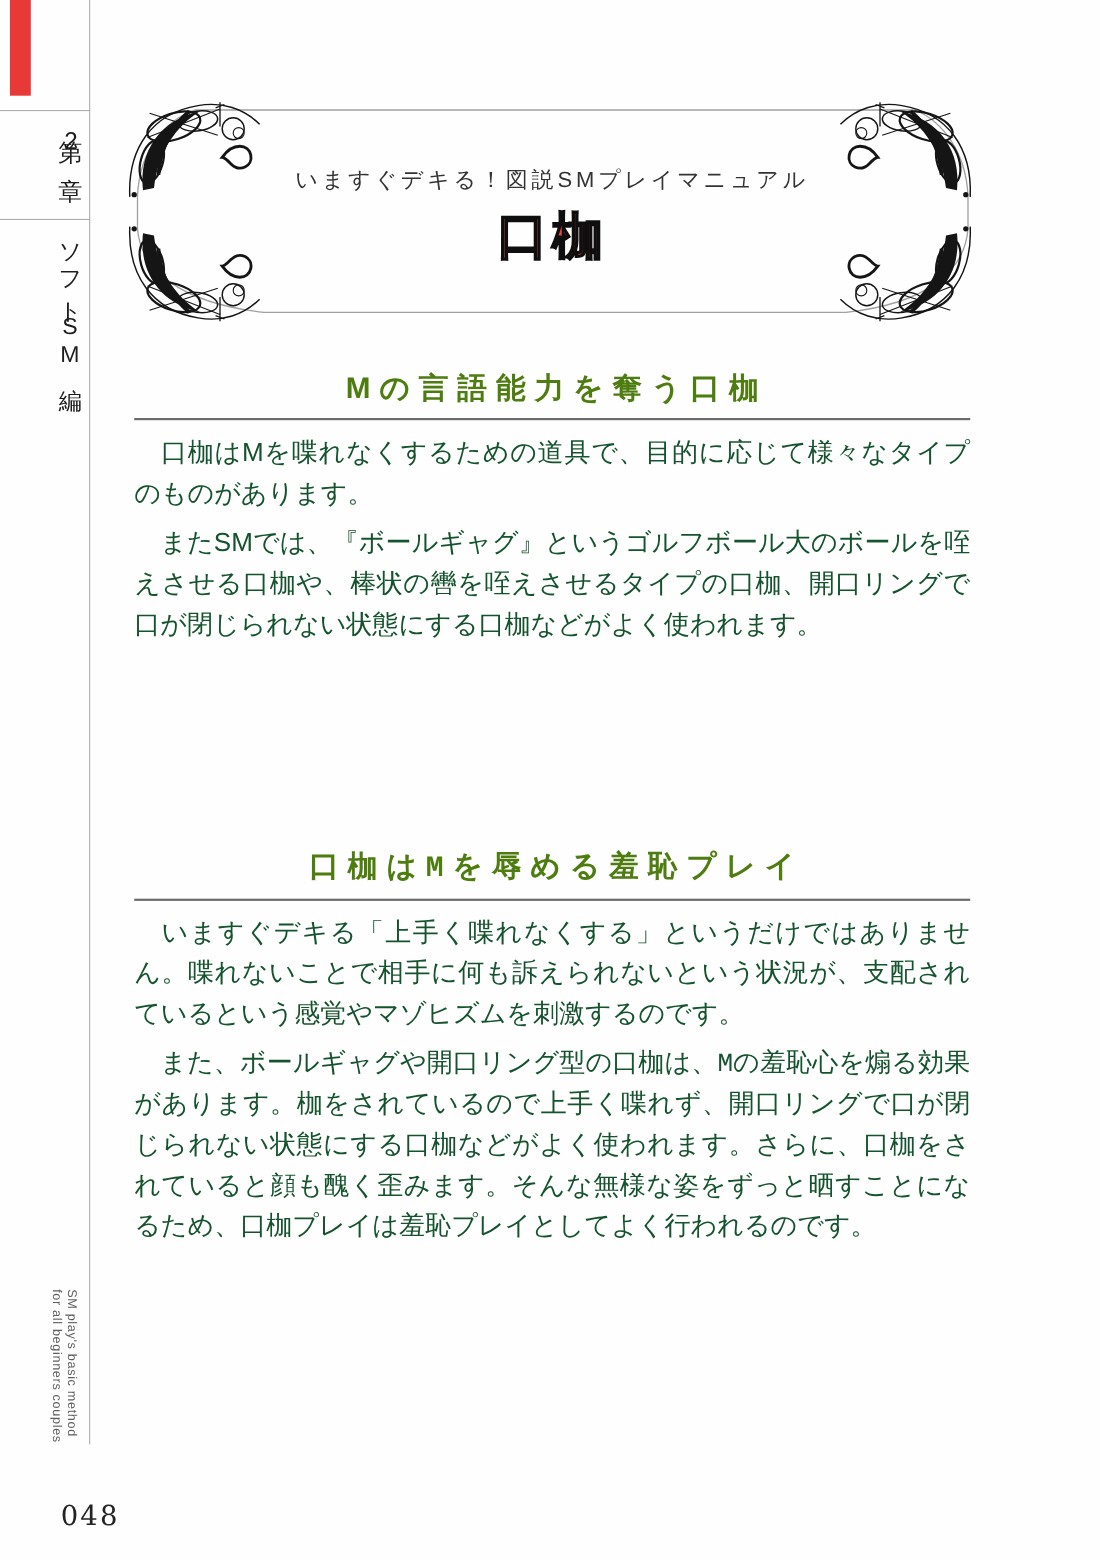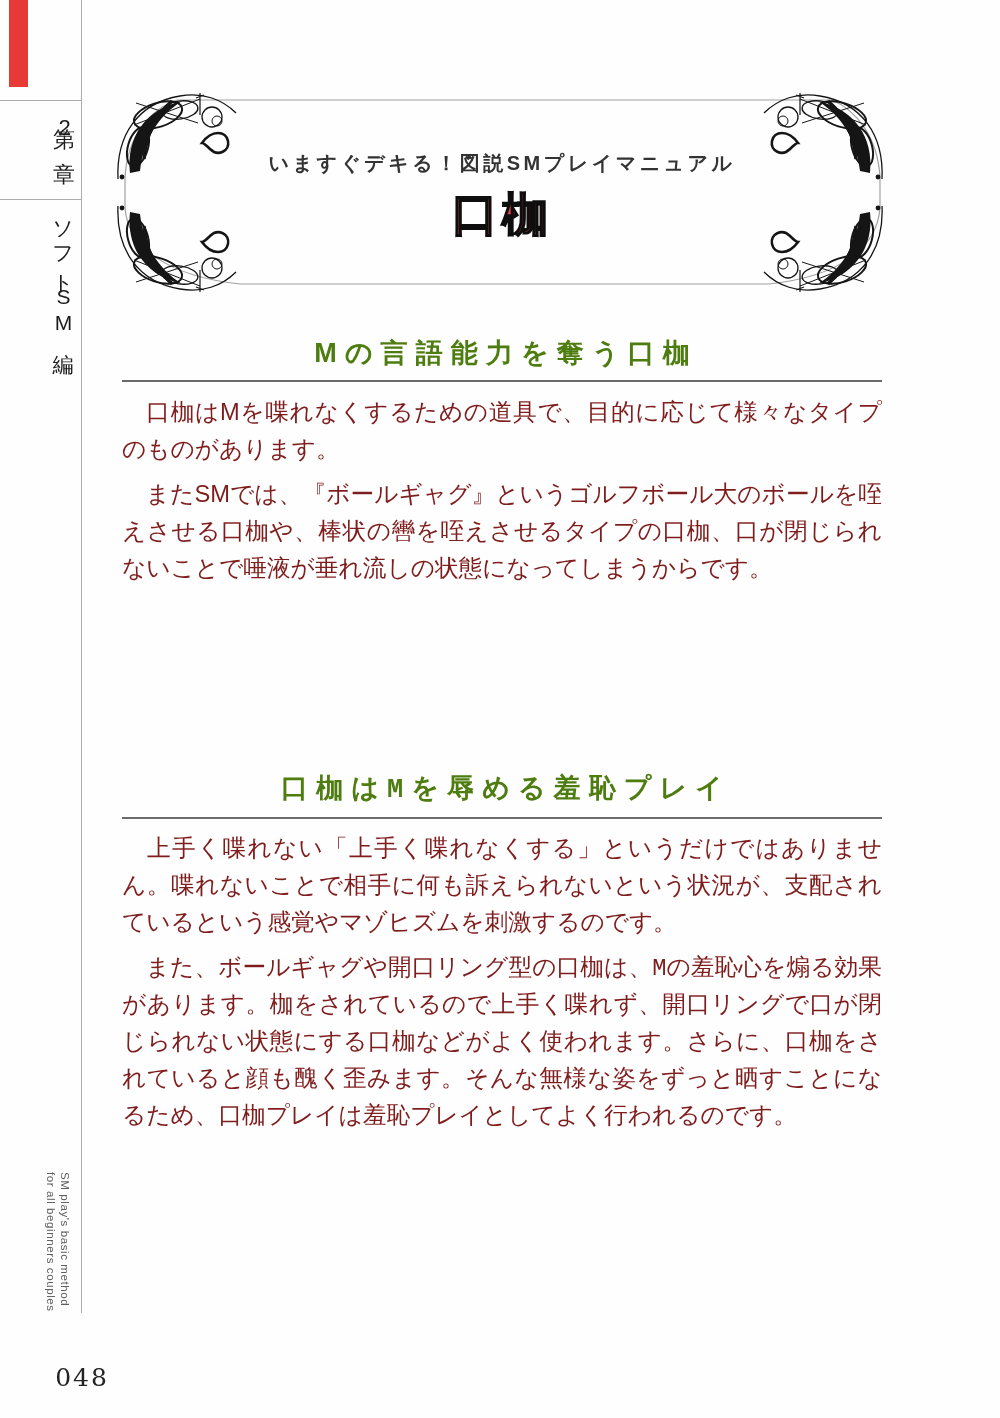--- a/index.html
+++ b/index.html
@@ -18,39 +18,39 @@
     color:#1c1c1c;
   }
   .chapter-label{top:111px;font-size:22px;letter-spacing:4px;}
   .edition-label{top:206px;font-size:21px;letter-spacing:2.5px;}
   
   .frame-svg{position:absolute;left:100px;top:85px;width:800px;height:215px;}
   .frame-border{fill:none;stroke:#a0a0a0;stroke-width:1.2;}
   .flo{stroke:#151515;fill:none;}
   .series-title{
     position:absolute;left:122px;top:150px;width:760px;text-align:center;
-    font-size:20px;letter-spacing:3.5px;color:#333;font-weight:bold;
+    font-size:20px;letter-spacing:3.5px;color:#333;
   }
   .page-title{
     position:absolute;left:122px;top:184px;width:760px;margin:0;text-align:center;
     font-size:46px;font-weight:bold;letter-spacing:4px;color:#ef4444;
     -webkit-text-stroke:1.6px #0e0e0e;
   }
   
   .sec{position:absolute;left:122px;width:760px;}
   .sec-1{top:336px;}
   .sec-2{top:773px;font-family:Liberation Mono, monospace;}
   .sec h2{
     margin:0 0 10px;font-size:27px;line-height:34px;font-weight:bold;text-align:center;
     letter-spacing:0.3em;text-indent:0.3em;color:#4d7c0f;
   }
   .heading-rule{height:0;border-top:2px solid #6b6b6b;margin:0 0 12px;}
   .sec p{
     margin:0 0 8px;font-size:23.7px;line-height:37px;text-align:justify;
-    color:#7f1d1d;letter-spacing:0;
+    color:#14532d;letter-spacing:0;
   }
   
   .footer-caption{
     position:absolute;left:44px;top:1172px;height:150px;
     writing-mode:vertical-rl;font-size:11.5px;line-height:14px;
     color:#5f5f5f;letter-spacing:0.6px;
   }
   .footer-caption span{display:block;}
   .page-number{
     position:absolute;left:50px;top:1329px;width:64px;text-align:center;
@@ -92,27 +92,27 @@
     <use href="#flourish" transform="translate(14,209) scale(1,-1)"></use>
     <use href="#flourish" transform="translate(786,209) scale(-1,-1)"></use>
   </svg>
   <div class="series-title">いますぐデキる！図説SMプレイマニュアル</div>
   <h1 class="page-title">口枷</h1>
 
   <section class="sec sec-1">
     <h2>Mの言語能力を奪う口枷</h2>
     <div class="heading-rule"></div>
     <p>　口枷はMを喋れなくするための道具で、目的に応じて様々なタイプのものがあります。</p>
-    <p>　またSMでは、『ボールギャグ』というゴルフボール大のボールを咥えさせる口枷や、棒状の轡を咥えさせるタイプの口枷、口が閉じられないことで唾液が垂れ流しの状態になってしまうからです。</p>
+    <p>　またSMでは、『ボールギャグ』というゴルフボール大のボールを咥えさせる口枷や、棒状の轡を咥えさせるタイプの口枷、開口リングで口が閉じられない状態にする口枷などがよく使われます。</p>
   </section>
 
   <section class="sec sec-2">
     <h2>口枷はMを辱める羞恥プレイ</h2>
     <div class="heading-rule"></div>
-    <p>　上手く喋れない「上手く喋れなくする」というだけではありません。喋れないことで相手に何も訴えられないという状況が、支配されているという感覚やマゾヒズムを刺激するのです。</p>
+    <p>　いますぐデキる「上手く喋れなくする」というだけではありません。喋れないことで相手に何も訴えられないという状況が、支配されているという感覚やマゾヒズムを刺激するのです。</p>
     <p>　また、ボールギャグや開口リング型の口枷は、Mの羞恥心を煽る効果があります。枷をされているので上手く喋れず、開口リングで口が閉じられない状態にする口枷などがよく使われます。さらに、口枷をされていると顔も醜く歪みます。そんな無様な姿をずっと晒すことになるため、口枷プレイは羞恥プレイとしてよく行われるのです。</p>
   </section>
 
   <div class="footer-caption">
     <span>SM play's basic method</span>
     <span>for all beginners couples</span>
   </div>
   <div class="page-number">048</div>
 
 </div>

